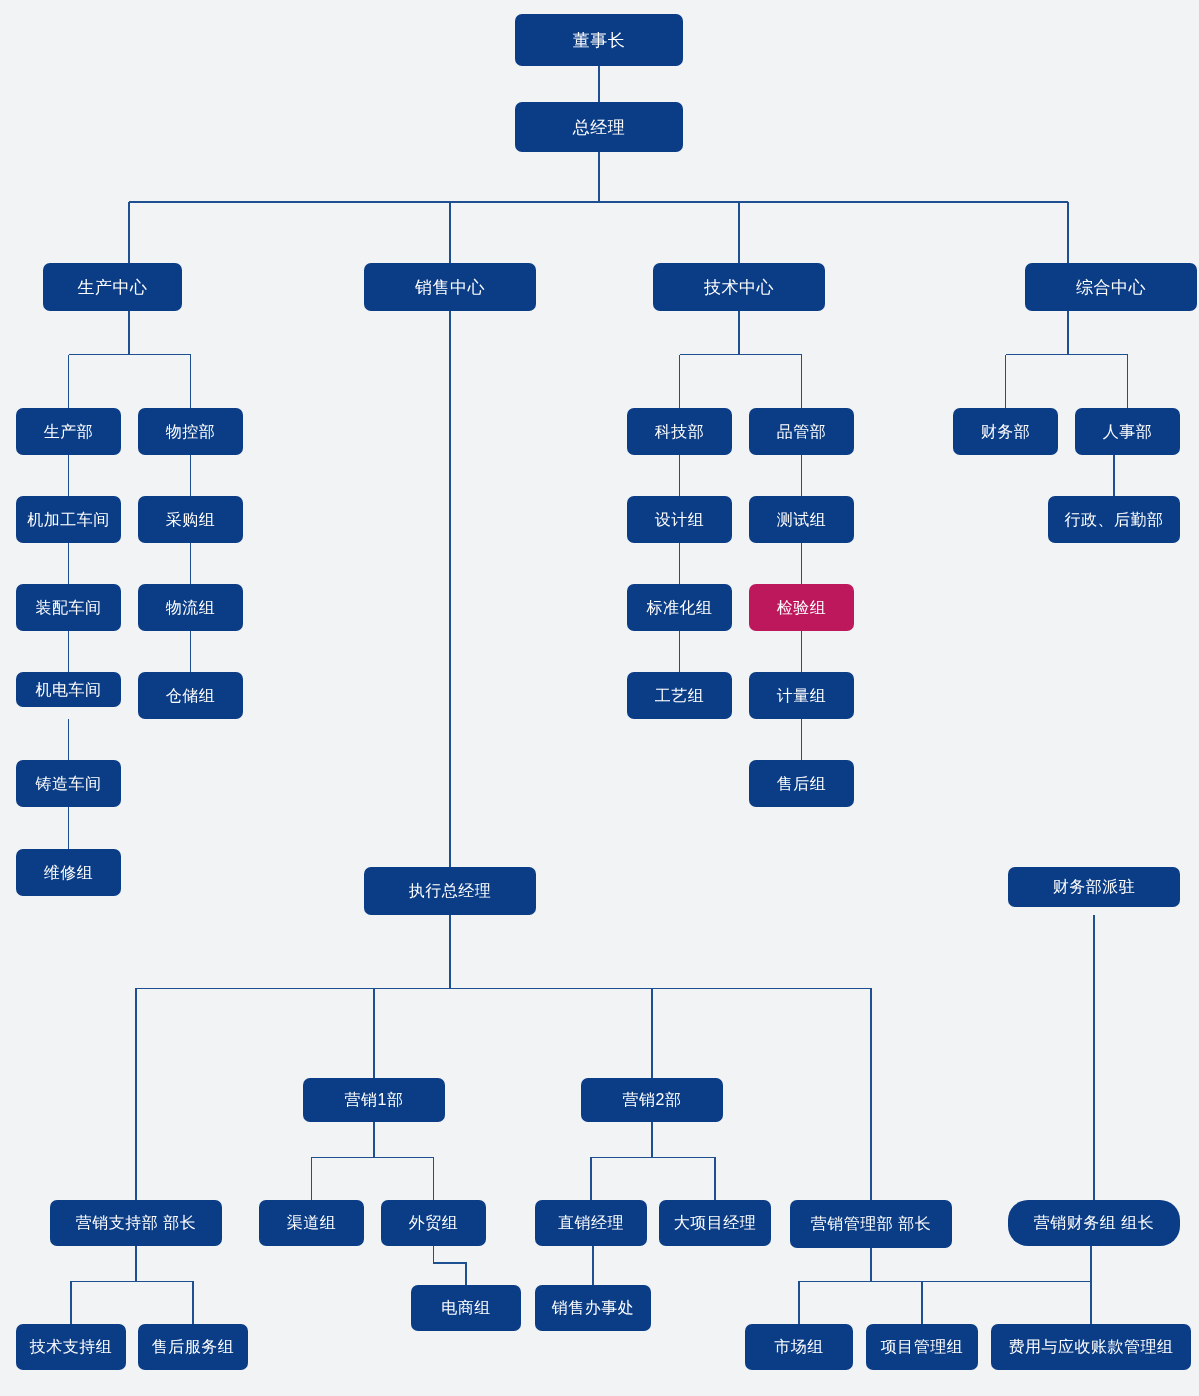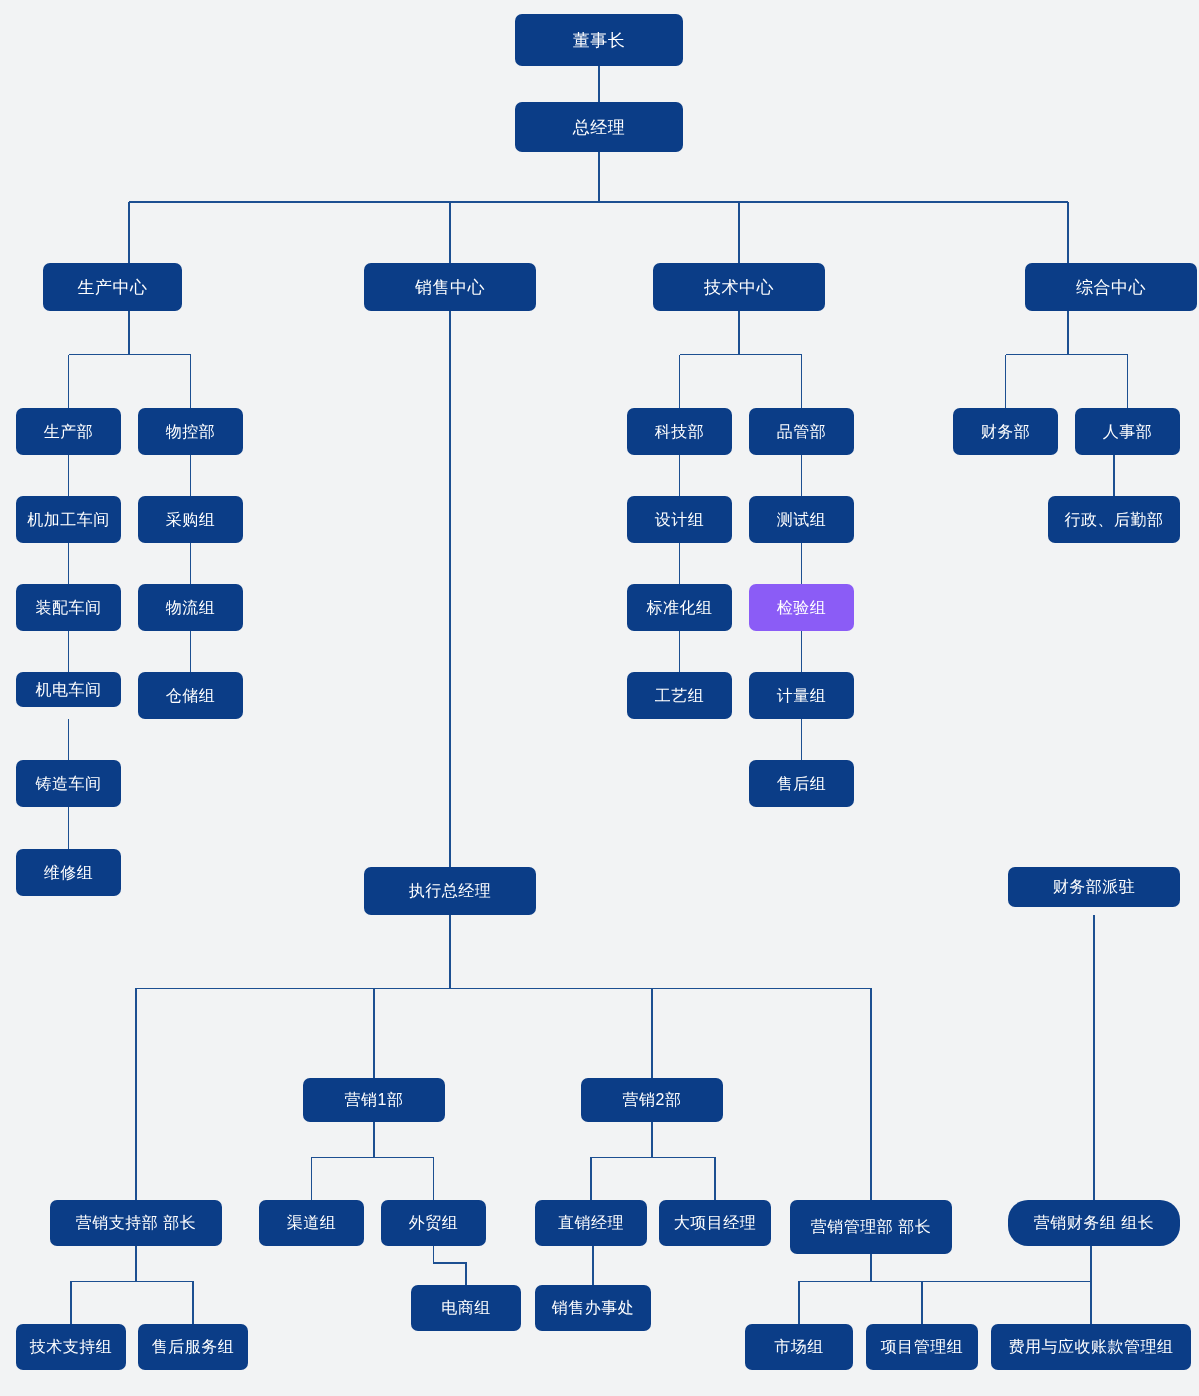--- a/index.html
+++ b/index.html
@@ -109,38 +109,38 @@
       <div class="node" style="left: 953px; top: 408px; width: 105px; height: 47px; background: rgb(11, 61, 135); color: rgb(255, 255, 255);">财务部</div>
       <div class="node" style="left: 1075px; top: 408px; width: 105px; height: 47px; background: rgb(11, 61, 135); color: rgb(255, 255, 255);">人事部</div>
       <div class="node" style="left: 16px; top: 496px; width: 105px; height: 47px; background: rgb(11, 61, 135); color: rgb(255, 255, 255);">机加工车间</div>
       <div class="node" style="left: 138px; top: 496px; width: 105px; height: 47px; background: rgb(11, 61, 135); color: rgb(255, 255, 255);">采购组</div>
       <div class="node" style="left: 627px; top: 496px; width: 105px; height: 47px; background: rgb(11, 61, 135); color: rgb(255, 255, 255);">设计组</div>
       <div class="node" style="left: 749px; top: 496px; width: 105px; height: 47px; background: rgb(11, 61, 135); color: rgb(255, 255, 255);">测试组</div>
       <div class="node" style="left: 1048px; top: 496px; width: 132px; height: 47px; background: rgb(11, 61, 135); color: rgb(255, 255, 255);">行政、后勤部</div>
       <div class="node" style="left: 16px; top: 584px; width: 105px; height: 47px; background: rgb(11, 61, 135); color: rgb(255, 255, 255);">装配车间</div>
       <div class="node" style="left: 138px; top: 584px; width: 105px; height: 47px; background: rgb(11, 61, 135); color: rgb(255, 255, 255);">物流组</div>
       <div class="node" style="left: 627px; top: 584px; width: 105px; height: 47px; background: rgb(11, 61, 135); color: rgb(255, 255, 255);">标准化组</div>
-      <div class="node" style="left: 749px; top: 584px; width: 105px; height: 47px; background: #8b5cf6; color: rgb(255, 255, 255);">检验组</div>
+      <div class="node" style="left: 749px; top: 584px; width: 105px; height: 47px; background: #be185d; color: rgb(255, 255, 255);">检验组</div>
       <div class="node" style="left: 16px; top: 672px; width: 105px; height: 35px; background: rgb(11, 61, 135); color: rgb(255, 255, 255);">机电车间</div>
       <div class="node" style="left: 138px; top: 672px; width: 105px; height: 47px; background: rgb(11, 61, 135); color: rgb(255, 255, 255);">仓储组</div>
       <div class="node" style="left: 627px; top: 672px; width: 105px; height: 47px; background: rgb(11, 61, 135); color: rgb(255, 255, 255);">工艺组</div>
       <div class="node" style="left: 749px; top: 672px; width: 105px; height: 47px; background: rgb(11, 61, 135); color: rgb(255, 255, 255);">计量组</div>
       <div class="node" style="left: 16px; top: 760px; width: 105px; height: 47px; background: rgb(11, 61, 135); color: rgb(255, 255, 255);">铸造车间</div>
       <div class="node" style="left: 749px; top: 760px; width: 105px; height: 47px; background: rgb(11, 61, 135); color: rgb(255, 255, 255);">售后组</div>
       <div class="node" style="left: 16px; top: 849px; width: 105px; height: 47px; background: rgb(11, 61, 135); color: rgb(255, 255, 255);">维修组</div>
       <div class="node" style="left: 364px; top: 867px; width: 172px; height: 48px; background: rgb(11, 61, 135); color: rgb(255, 255, 255);">执行总经理</div>
       <div class="node" style="left: 1008px; top: 867px; width: 172px; height: 40px; background: rgb(11, 61, 135); color: rgb(255, 255, 255);">财务部派驻</div>
       <div class="node" style="left: 303px; top: 1078px; width: 142px; height: 44px; background: rgb(11, 61, 135); color: rgb(255, 255, 255);">营销1部</div>
       <div class="node" style="left: 581px; top: 1078px; width: 142px; height: 44px; background: rgb(11, 61, 135); color: rgb(255, 255, 255);">营销2部</div>
       <div class="node" style="left: 50px; top: 1200px; width: 172px; height: 46px; background: rgb(11, 61, 135); color: rgb(255, 255, 255);">营销支持部 部长</div>
       <div class="node" style="left: 259px; top: 1200px; width: 105px; height: 46px; background: rgb(11, 61, 135); color: rgb(255, 255, 255);">渠道组</div>
       <div class="node" style="left: 381px; top: 1200px; width: 105px; height: 46px; background: rgb(11, 61, 135); color: rgb(255, 255, 255);">外贸组</div>
       <div class="node" style="left: 535px; top: 1200px; width: 112px; height: 46px; background: rgb(11, 61, 135); color: rgb(255, 255, 255);">直销经理</div>
       <div class="node" style="left: 659px; top: 1200px; width: 112px; height: 46px; background: rgb(11, 61, 135); color: rgb(255, 255, 255);">大项目经理</div>
-      <div class="node" style="left: 790px; top: 1200px; width: 162px; height: 54px; background: rgb(11, 61, 135); color: rgb(255, 255, 255);">营销管理部 部长</div>
+      <div class="node" style="left: 790px; top: 1200px; width: 162px; height: 48px; background: rgb(11, 61, 135); color: rgb(255, 255, 255);">营销管理部 部长</div>
       <div class="node" style="left: 1008px; top: 1200px; width: 172px; height: 46px; background: rgb(11, 61, 135); color: rgb(255, 255, 255); border-radius: 20px;">营销财务组 组长</div>
       <div class="node" style="left: 411px; top: 1285px; width: 110px; height: 46px; background: rgb(11, 61, 135); color: rgb(255, 255, 255);">电商组</div>
       <div class="node" style="left: 535px; top: 1285px; width: 116px; height: 46px; background: rgb(11, 61, 135); color: rgb(255, 255, 255);">销售办事处</div>
       <div class="node" style="left: 16px; top: 1324px; width: 110px; height: 46px; background: rgb(11, 61, 135); color: rgb(255, 255, 255);">技术支持组</div>
       <div class="node" style="left: 138px; top: 1324px; width: 110px; height: 46px; background: rgb(11, 61, 135); color: rgb(255, 255, 255);">售后服务组</div>
       <div class="node" style="left: 745px; top: 1324px; width: 108px; height: 46px; background: rgb(11, 61, 135); color: rgb(255, 255, 255);">市场组</div>
       <div class="node" style="left: 866px; top: 1324px; width: 112px; height: 46px; background: rgb(11, 61, 135); color: rgb(255, 255, 255);">项目管理组</div>
       <div class="node" style="left: 991px; top: 1324px; width: 200px; height: 46px; background: rgb(11, 61, 135); color: rgb(255, 255, 255);">费用与应收账款管理组</div>
     </div>
 </div>

